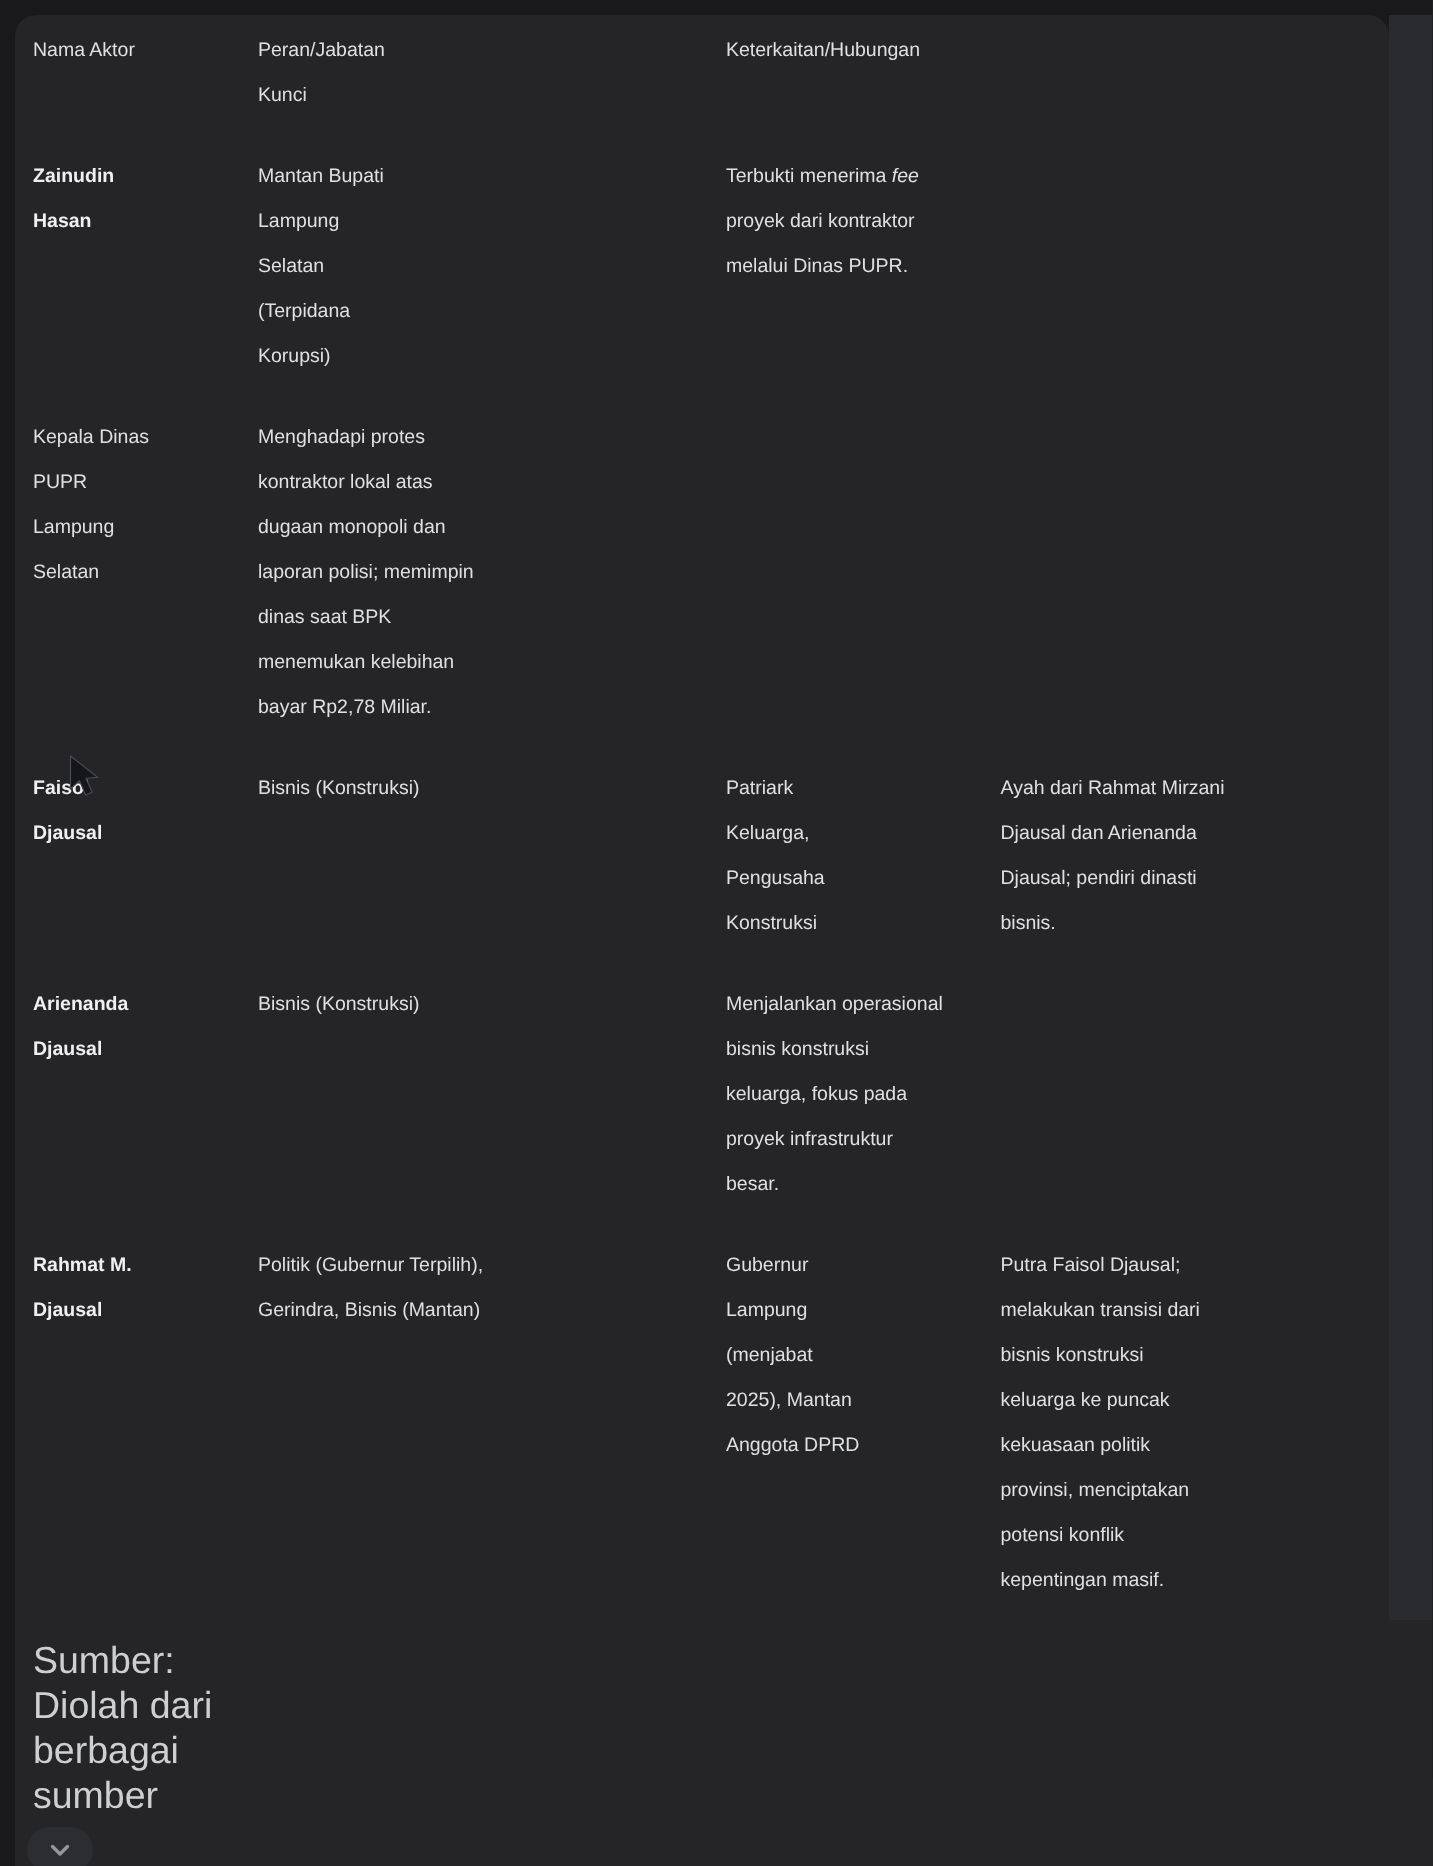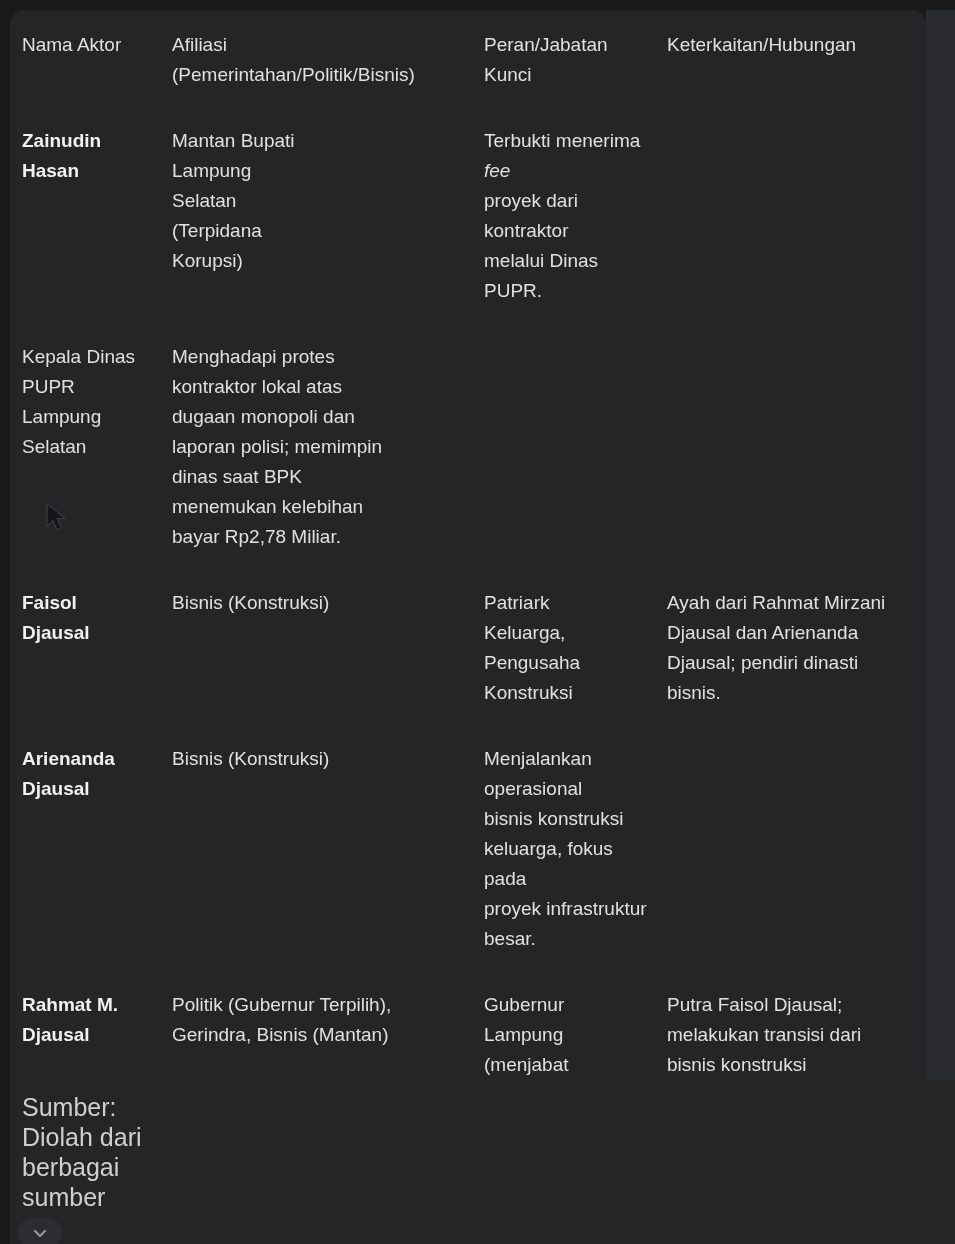--- a/index.html
+++ b/index.html
@@ -43,26 +43,25 @@
     padding:12px 0 0 12px;
     overflow:hidden;
   }
   .trow{
     display:grid;
     grid-template-columns:150px 312px 183px auto;
     padding:12px 0;
   }
   .thead{padding:0 0 12px 0;}
   .td{
-    font-size:19px;
+    font-size:13px;
     line-height:30px;
     white-space:pre-line;
     padding-right:8px;
     color:var(--text);
-    margin-top:12px;
   }
   .td.name{
     font-weight:700;
     color:var(--text_bold);
   }
   .it{font-style:italic;text-align:right;}
   .source-note{
     font-size:25px;
     line-height:30px;
     white-space:pre-line;
@@ -84,22 +83,20 @@
     width:26px;height:30px;
     pointer-events:none;
   }
 </style>
 </head>
 <body>
 
 <div class="table-surface">
   <div class="trow thead">
     <div class="td">Nama Aktor</div>
-    <div class="td">Afiliasi
-(Pemerintahan/Politik/Bisnis)</div>
     <div class="td">Peran/Jabatan
 Kunci</div>
     <div class="td">Keterkaitan/Hubungan</div>
   </div>
   <div id="rows">
       <div class="trow">
         <div class="td name">Zainudin
 Hasan</div>
         <div class="td">Mantan Bupati
 Lampung

